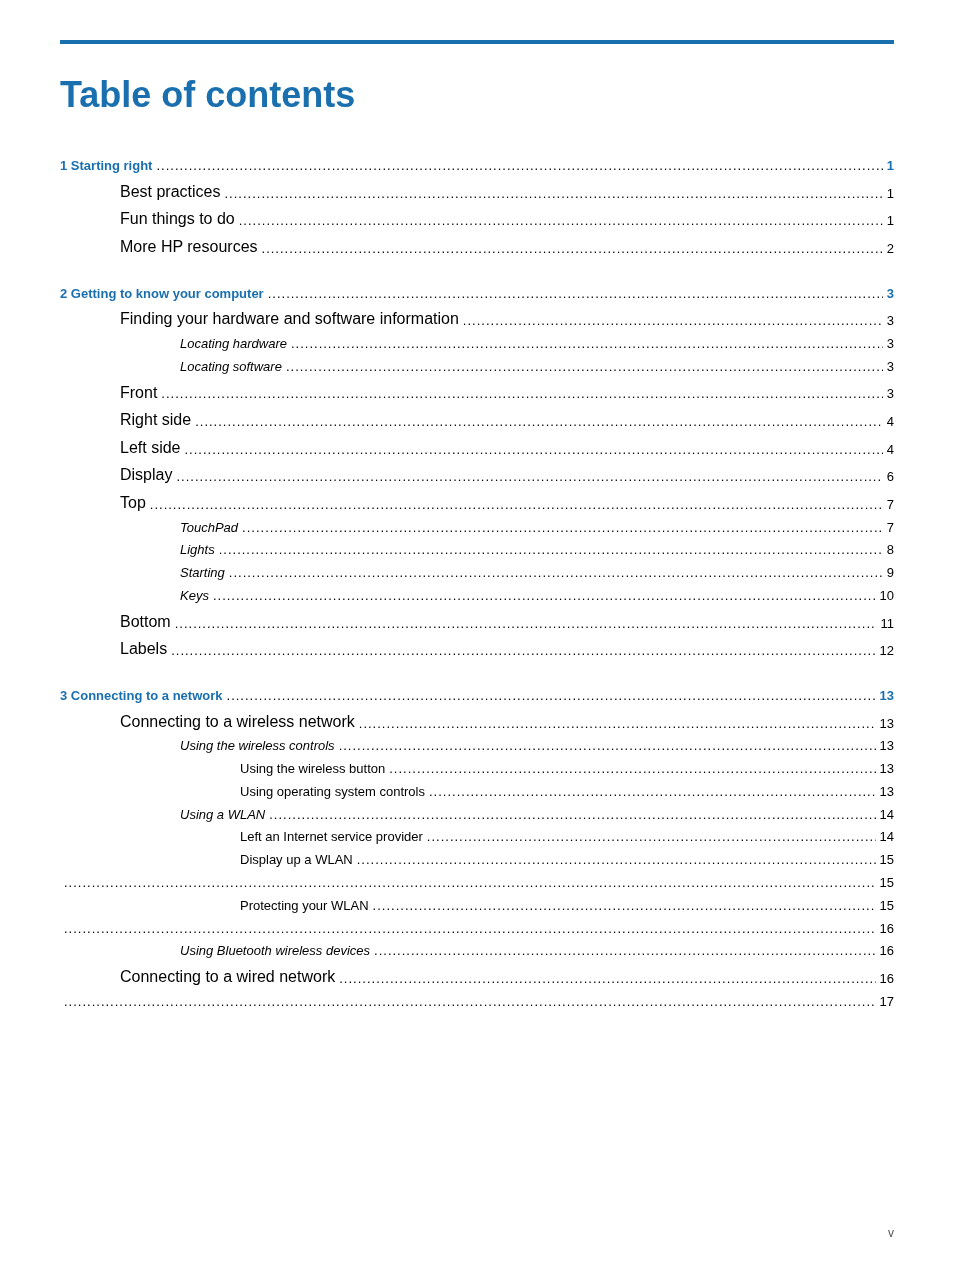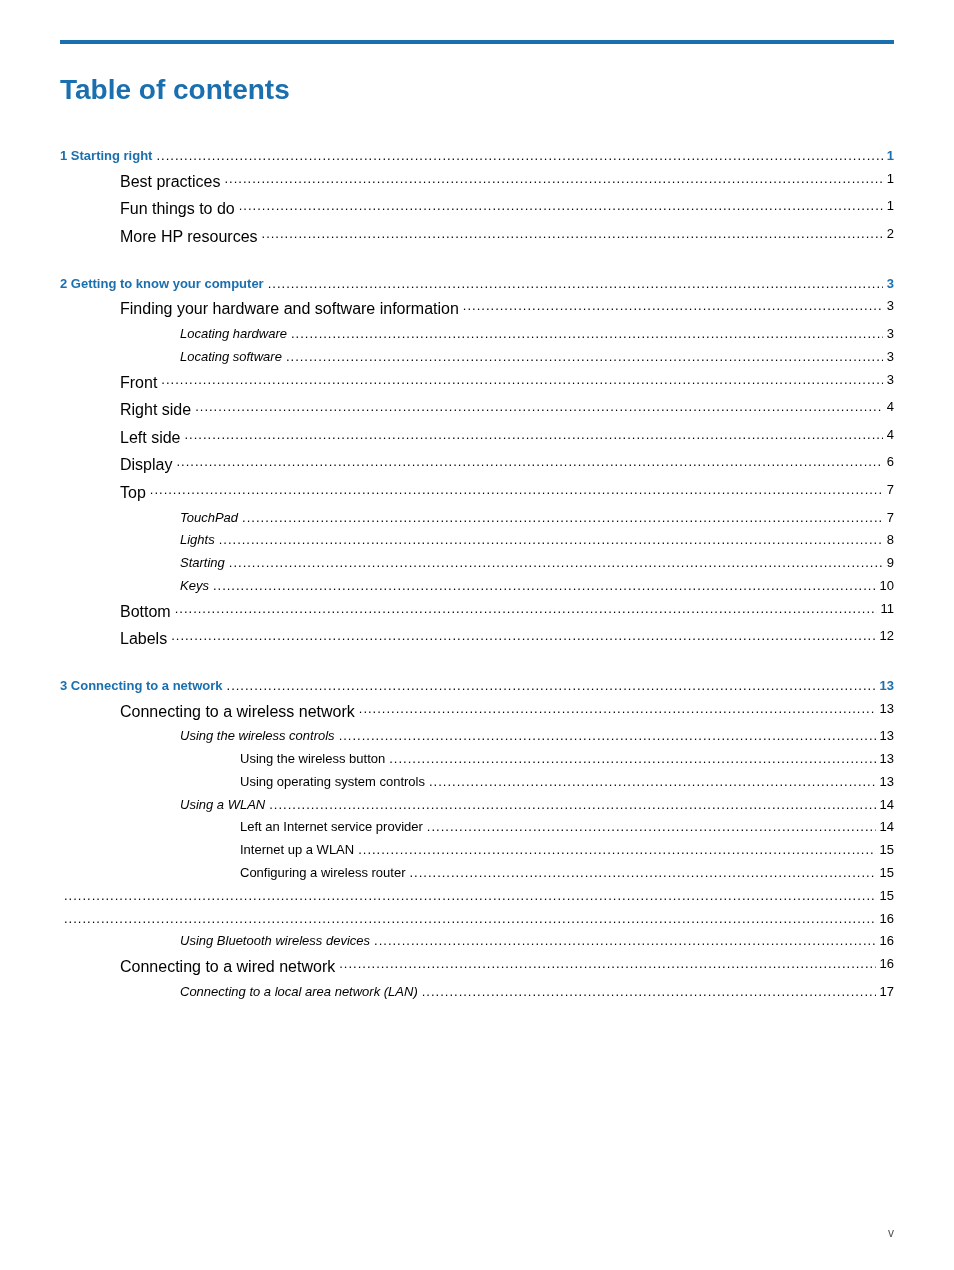--- a/index.html
+++ b/index.html
@@ -19,37 +19,37 @@
     }
 
     .top-border {
       width: 100%;
       height: 4px;
       background: #1a6faf;
       margin-bottom: 30px;
     }
 
     .page-title {
-      font-size: 28px;
+      font-size: 36px;
       font-weight: bold;
       color: #1a6faf;
       margin-bottom: 40px;
     }
 
     .toc-container {
       width: 100%;
     }
 
     .section-group {
       margin-bottom: 24px;
     }
 
     .toc-entry {
       display: flex;
-      align-items: flex-start;
+      align-items: flex-end;
       width: 100%;
       margin-bottom: 2px;
       line-height: 1.6;
     }
 
     .toc-entry .entry-text {
       white-space: nowrap;
       flex-shrink: 0;
     }
 
@@ -242,48 +242,47 @@
         <span class="entry-text">Using a WLAN</span>
         <span class="dots"> ........................................................................................................................................................................................................ </span>
         <span class="page-num">14</span>
       </div>
       <div class="toc-entry level-4">
         <span class="entry-text">Left an Internet service provider</span>
         <span class="dots"> ........................................................................................................................................................................................................ </span>
         <span class="page-num">14</span>
       </div>
       <div class="toc-entry level-4">
-        <span class="entry-text">Internet up a WLAN</span>
+        <span class="entry-text">Display up a WLAN</span>
         <span class="dots"> ........................................................................................................................................................................................................ </span>
         <span class="page-num">15</span>
       </div>
       <div class="toc-entry level-4">
-        <span class="entry-text">Configuring a wireless router</span>
         <span class="dots"> ........................................................................................................................................................................................................ </span>
         <span class="page-num">15</span>
       </div>
       <div class="toc-entry level-4">
+        <span class="entry-text">Protecting your WLAN</span>
         <span class="dots"> ........................................................................................................................................................................................................ </span>
         <span class="page-num">15</span>
       </div>
       <div class="toc-entry level-4">
         <span class="dots"> ........................................................................................................................................................................................................ </span>
         <span class="page-num">16</span>
       </div>
       <div class="toc-entry level-3">
         <span class="entry-text">Using Bluetooth wireless devices</span>
         <span class="dots"> ........................................................................................................................................................................................................ </span>
         <span class="page-num">16</span>
       </div>
       <div class="toc-entry level-2">
         <span class="entry-text">Connecting to a wired network</span>
         <span class="dots"> ........................................................................................................................................................................................................ </span>
         <span class="page-num">16</span>
       </div>
       <div class="toc-entry level-3">
-        <span class="entry-text">Connecting to a local area network (LAN)</span>
         <span class="dots"> ........................................................................................................................................................................................................ </span>
         <span class="page-num">17</span>
       </div>
     </div>
   </div>
 
 <div class="page-footer">v</div>
 
 </body></html>

